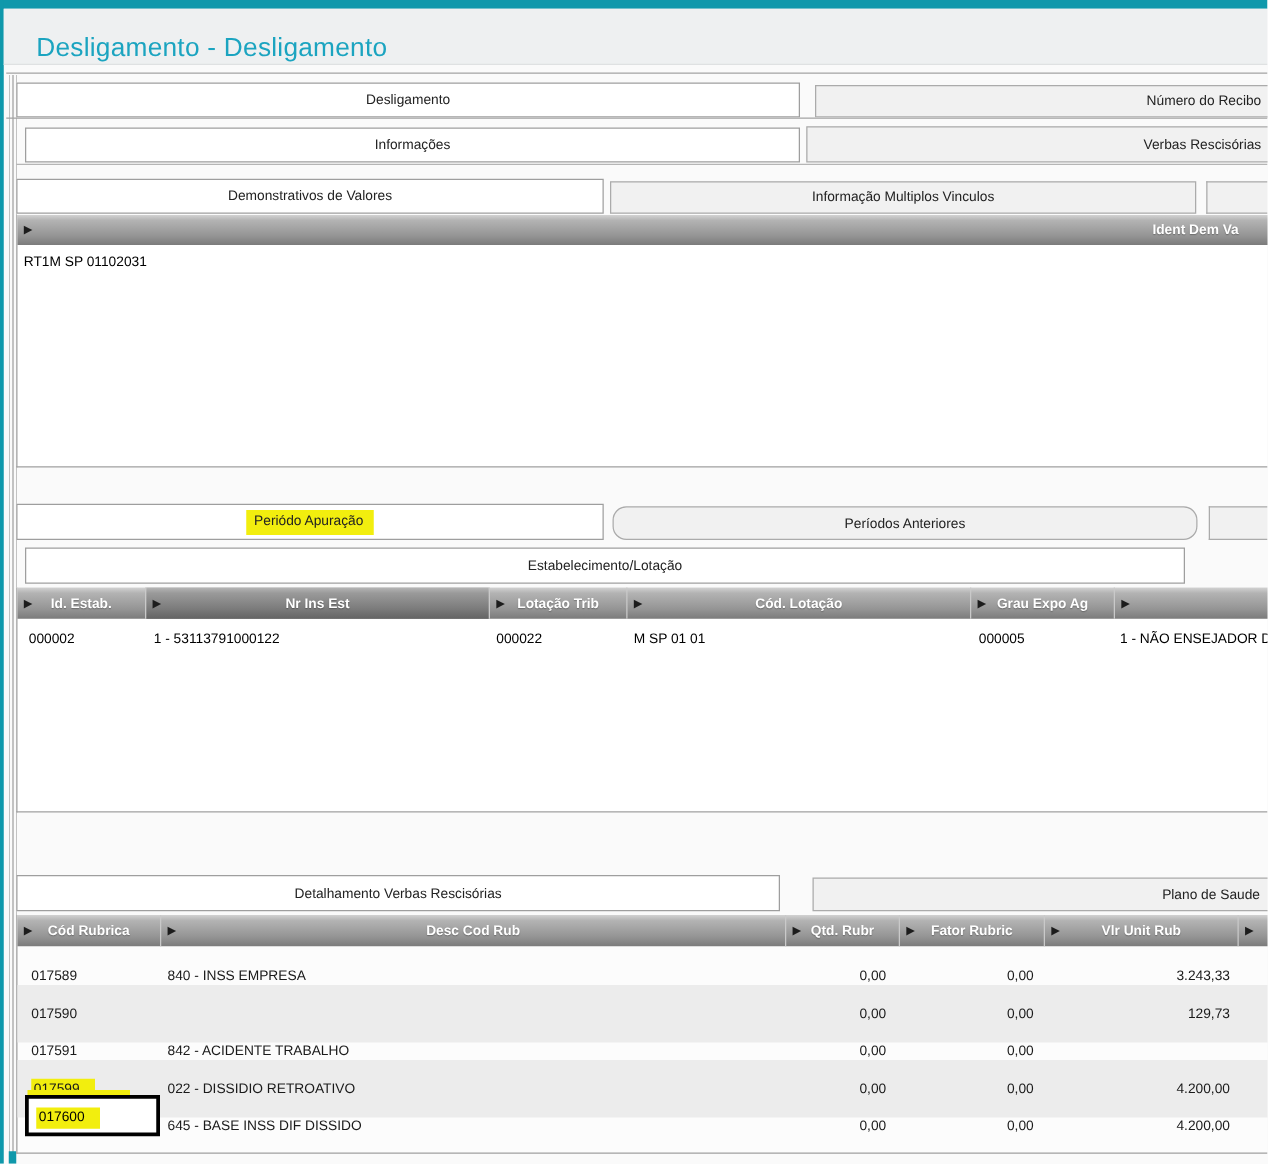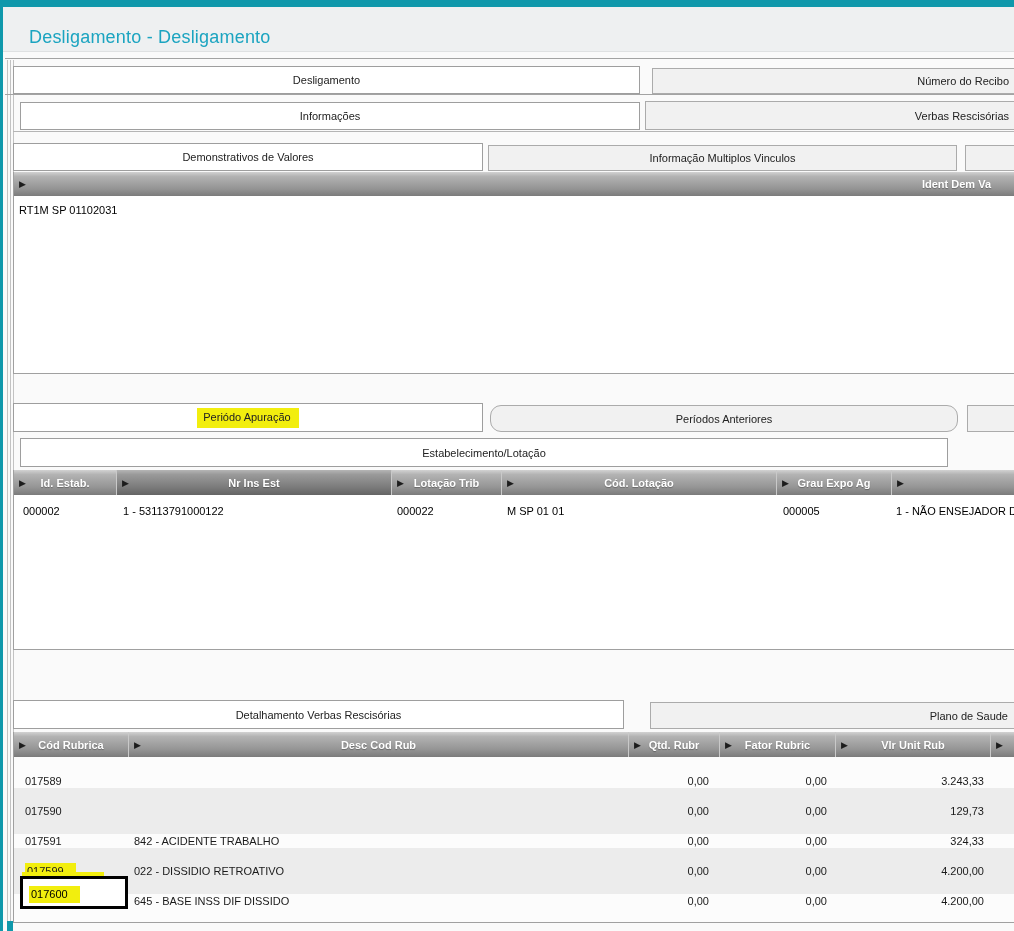--- a/index.html
+++ b/index.html
@@ -14,21 +14,21 @@
   .abs { position:absolute; }
 
   
   .top-teal  { left:0; top:0; width:1014px; height:7px; background:#0F98AB; }
   .left-teal { left:0; top:0; width:3px; height:931px; background:#0F98AB; }
   .gutter-lines { left:7px; top:60px; width:9px; height:863px;
     background:repeating-linear-gradient(to right,#c2c2c2 0 1px,transparent 1px 3px); }
   .gutter-cap { left:7px; top:921px; width:6px; height:10px; background:#0F98AB; }
 
   .titlebar { left:3px; top:7px; width:1011px; height:45px; background:#EEF0F1; border-bottom:1px solid #dfe1e2; }
-  .page-title { left:26px; top:20px; font-size:18px; color:#1BA4C0; letter-spacing:0.2px; }
+  .page-title { left:26px; top:20px; font-size:21px; color:#1BA4C0; letter-spacing:0.2px; }
 
   .hline { background:#a3a3a3; height:1px; }
 
   
   .tab { display:flex; align-items:center; justify-content:center;
          font-size:11px; color:#222; border:1px solid #9e9e9e; white-space:nowrap; }
   .tab-active   { background:#ffffff; z-index:3; }
   .tab-inactive { background:#f1f1f1; border-color:#ababab; z-index:1; }
   .tab-righttext { justify-content:flex-end; padding-right:12px; }
 
@@ -194,20 +194,23 @@
     </div>
     <div class="hcell" style="left:976px; width:25px;">
       <span class="arr">▶</span>
     </div>
   </div>
 
   <div class="vrow" style="top:26px;">
     <div class="vcell c-code">
         <span>017589</span>
       </div>
+    <div class="vcell c-desc">
+        <span>840 - INSS EMPRESA</span>
+      </div>
     <div class="vcell num c-qtd">
         <span>0,00</span>
       </div>
     <div class="vcell num c-fator">
         <span>0,00</span>
       </div>
     <div class="vcell num c-vlr">
         <span>3.243,33</span>
       </div>
   </div>
@@ -232,23 +235,20 @@
         <span>017591</span>
       </div>
     <div class="vcell c-desc">
         <span>842 - ACIDENTE TRABALHO</span>
       </div>
     <div class="vcell num c-qtd">
         <span>0,00</span>
       </div>
     <div class="vcell num c-fator">
         <span>0,00</span>
-      </div>
-    <div class="vcell num c-vlr">
-        <span>324,33</span>
       </div>
   </div>
 
   <div class="vrow alt" style="top:116px;">
     <div class="vcell c-code">
         <span class="hl">017599</span>
       </div>
     <div class="swipe" style="left:8px; top:24px; width:82px; height:6px;"></div>
     <div class="vcell c-desc">
         <span>022 - DISSIDIO RETROATIVO</span>

